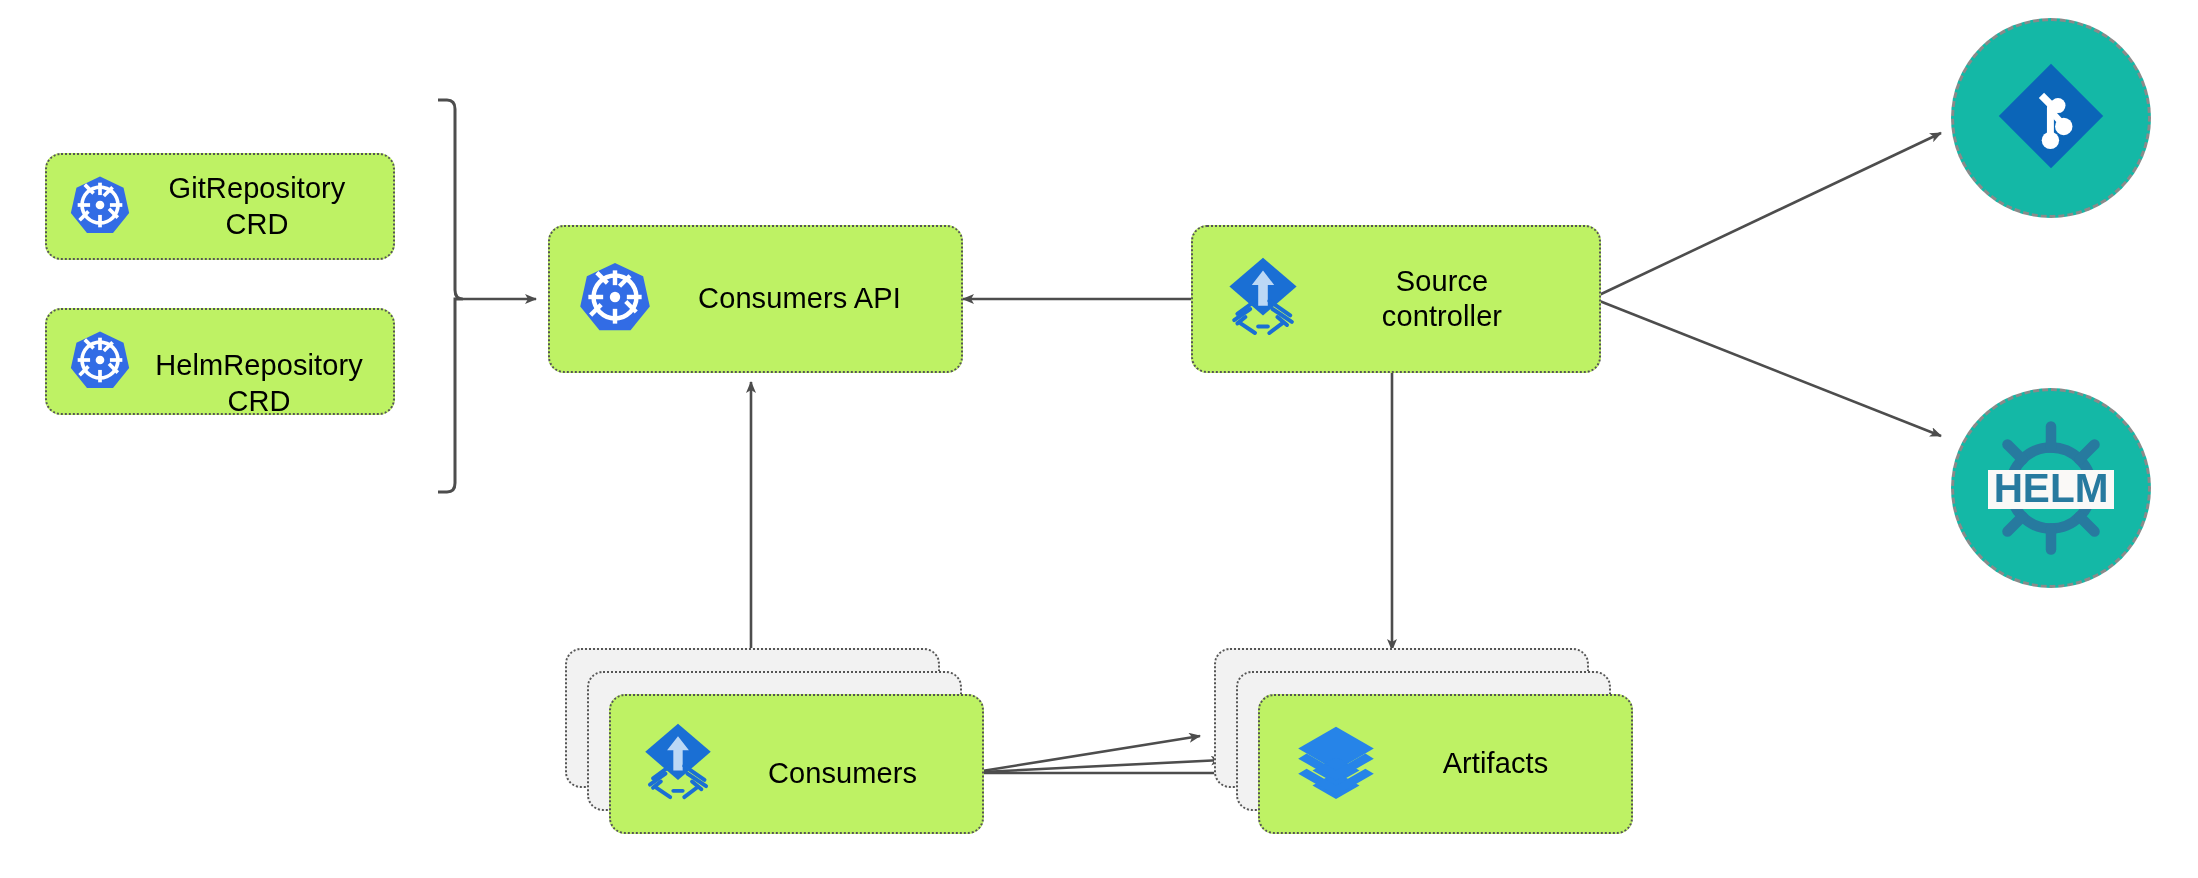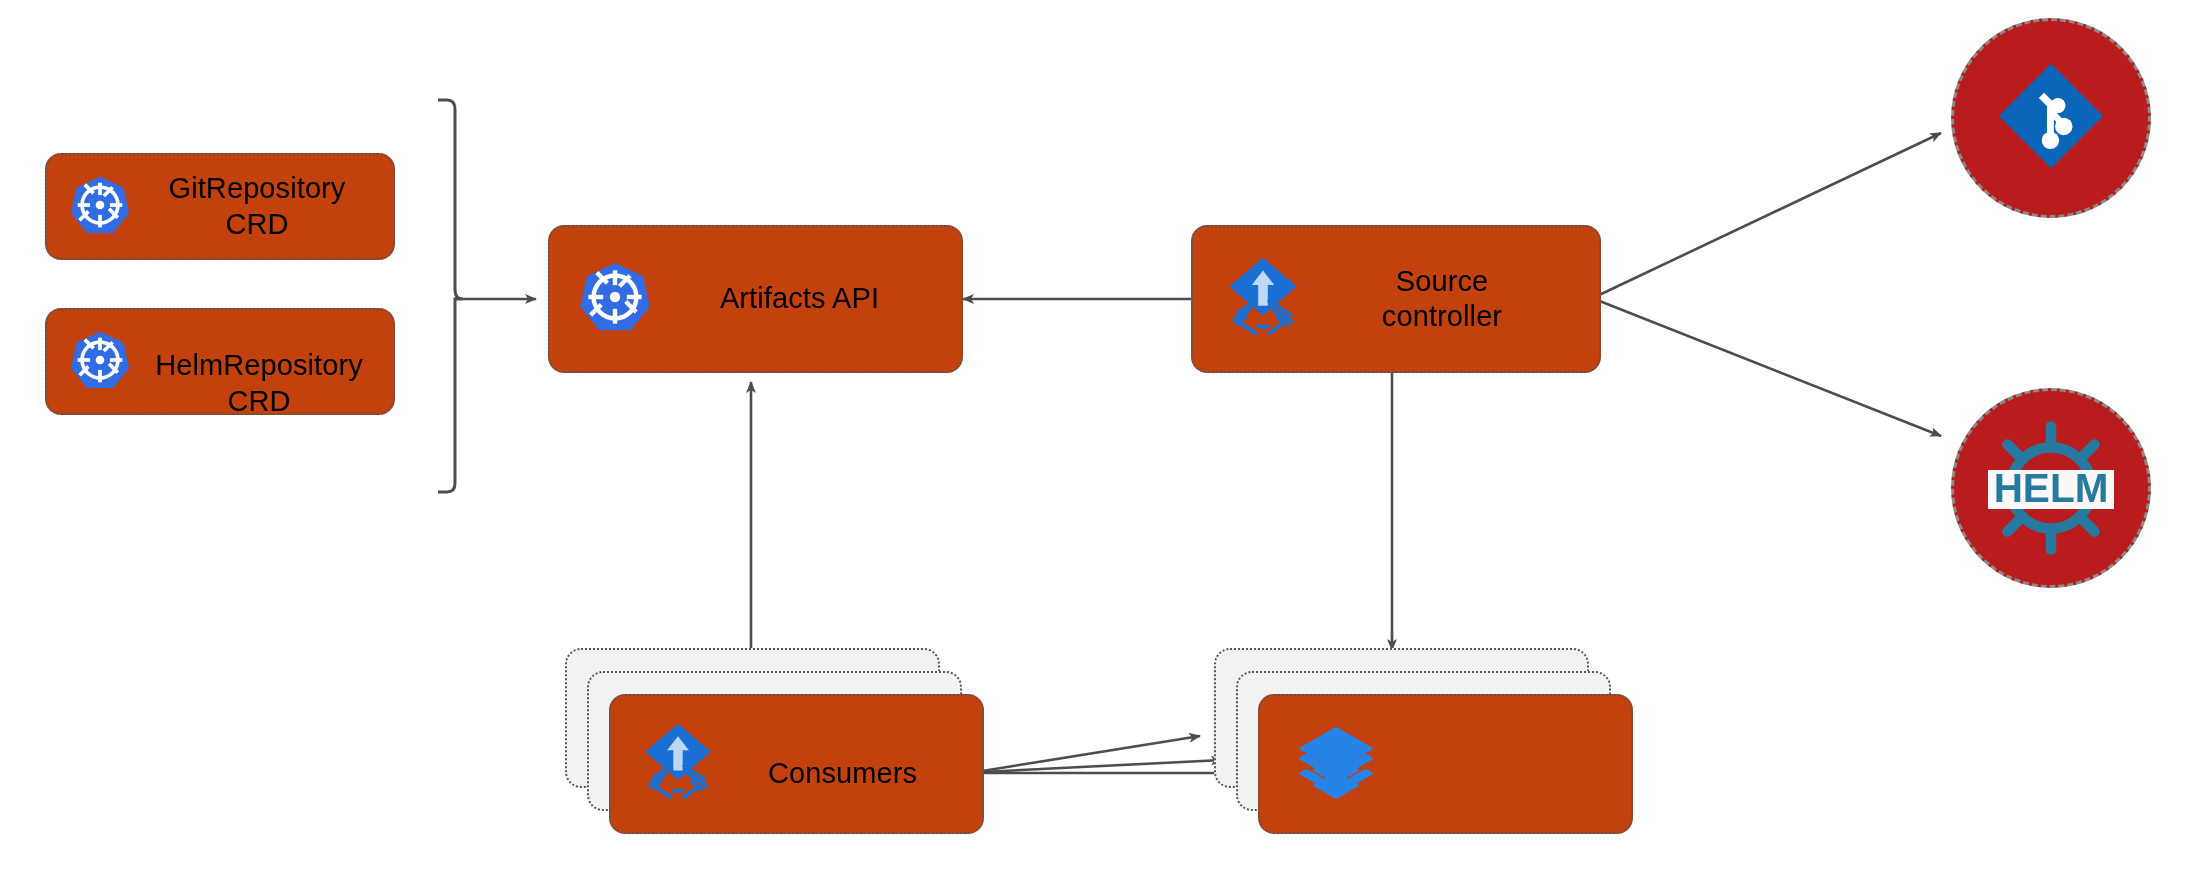--- a/index.html
+++ b/index.html
@@ -1,27 +1,27 @@
 <!DOCTYPE html>
 <html><head>
 <meta charset="utf-8">
 <style>
   html,body{margin:0;padding:0;background:#ffffff;}
   body{width:2198px;height:878px;overflow:hidden;
        font-family:"Liberation Sans", sans-serif;}
   #stage{position:relative;width:2198px;height:878px;background:#fff;}
   svg.layer{position:absolute;left:0;top:0;width:2198px;height:878px;}
-  .node{position:absolute;box-sizing:border-box;background:#c2410c;
+  .node{position:absolute;box-sizing:border-box;background:#bef264;
         border:2px dotted #555;border-radius:16px;display:flex;
         align-items:center;}
   .node.ghost{background:#f2f2f2;}
   .label{color:#000;font-size:29px;line-height:1.22;letter-spacing:.1px;
          white-space:pre-line;}
   .circle{position:absolute;box-sizing:border-box;border:3px dashed #8a8a8a;
-          border-radius:50%;background:#b91c1c;display:flex;
+          border-radius:50%;background:#14b8a6;display:flex;
           align-items:center;justify-content:center;text-align:center;}
   .ico{flex:0 0 auto;display:block;}
 </style>
 </head>
 <body>
 
 <div id="stage">
 
   <svg class="layer" viewBox="0 0 2198 878">
     <defs>
@@ -107,21 +107,21 @@
           <path d="M14 47 h20 v6 h-20 Z"></path>
             <path d="M66 47 h20 v6 h-20 Z"></path>
           <path d="M23.4 19.2 l4.2-4.2 14.2 14.2 -4.2 4.2 Z"></path>
           <path d="M62.4 58.2 l4.2-4.2 14.2 14.2 -4.2 4.2 Z"></path>
           <path d="M19.2 76.6 l-4.2-4.2 14.2-14.2 4.2 4.2 Z"></path>
           <path d="M58.2 37.6 l-4.2-4.2 14.2-14.2 4.2 4.2 Z"></path>
           <path d="M50 18 a32 32 0 0 1 0 64 a32 32 0 0 1 0-64 m0 6 a26 26 0 0 0 0 52 a26 26 0 0 0 0-52"></path>
         </g>
       </svg>
     </span>
-    <span class="label" style="flex:1;text-align:center;padding-right:14px;">Artifacts API</span>
+    <span class="label" style="flex:1;text-align:center;padding-right:14px;">Consumers API</span>
   </div>
 
   <div class="node" style="left:1191px;top:225px;width:410px;height:148px;padding-left:30px;">
     <span class="ico">
       <svg width="80" height="88" viewBox="0 0 100 110">
         <path d="M50 6 L92 42 L50 78 L8 42 Z" fill="#1a6fd4"></path>
         <path d="M50 22 L64 40 H56 V66 H44 V40 H36 Z" fill="#bcd8f5"></path>
         <g stroke="#1a6fd4" stroke-width="5" fill="none" stroke-linecap="round">
           <path d="M40 60 L18 76"></path>
           <path d="M58 60 L84 78"></path>
@@ -167,20 +167,21 @@
   <div class="node" style="left:1258px;top:694px;width:375px;height:140px;padding-left:34px;">
     <span class="ico">
       <svg width="84" height="84" viewBox="0 0 100 100">
         <path d="M50 8 L95 34 L50 60 L5 34 Z" fill="#2684e8"></path>
         <path d="M50 44 L78 60 L50 76 L22 60 Z" fill="#2684e8"></path>
         <path d="M50 62 L78 78 L50 94 L22 78 Z" fill="#2684e8"></path>
         <path d="M15 40 L50 60 L85 40 L95 46 L50 72 L5 46 Z" fill="#2684e8"></path>
         <path d="M15 58 L50 78 L85 58 L95 64 L50 90 L5 64 Z" fill="#2684e8"></path>
       </svg>
     </span>
+    <span class="label" style="flex:1;text-align:center;padding-right:18px;">Artifacts</span>
   </div>
 
   <div class="circle" style="left:1951px;top:18px;width:200px;height:200px;">
     <span class="ico">
       <svg width="116" height="116" viewBox="0 0 100 100">
         <path d="M50 5 L95 50 L50 95 L5 50 Z" fill="#0b65b8"></path>
         <g fill="#fff">
           <path d="M44 30 L58 44 L53.5 48.5 L39.5 34.5 Z"></path>
           <rect x="46.5" y="40" width="6" height="32" rx="3"></rect>
           <circle cx="49.5" cy="71" r="7.5"></circle>

